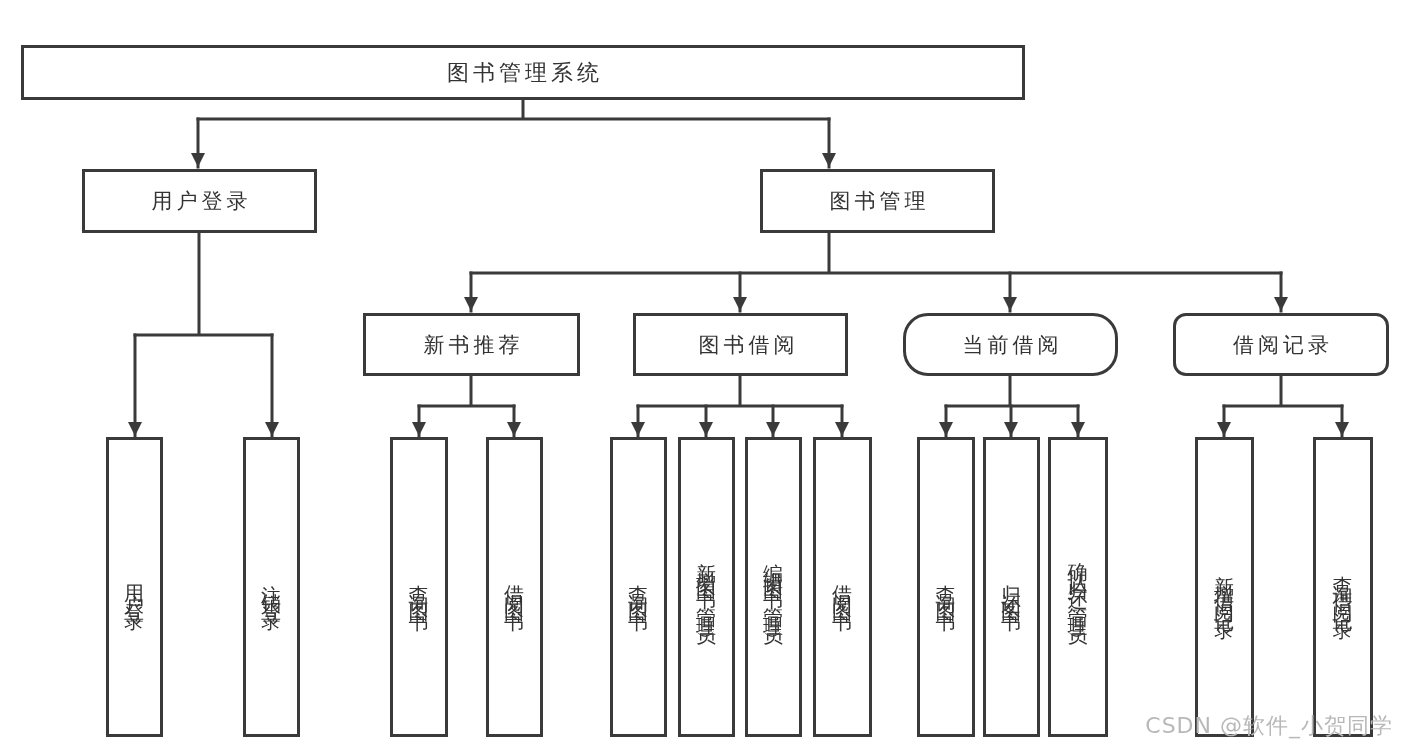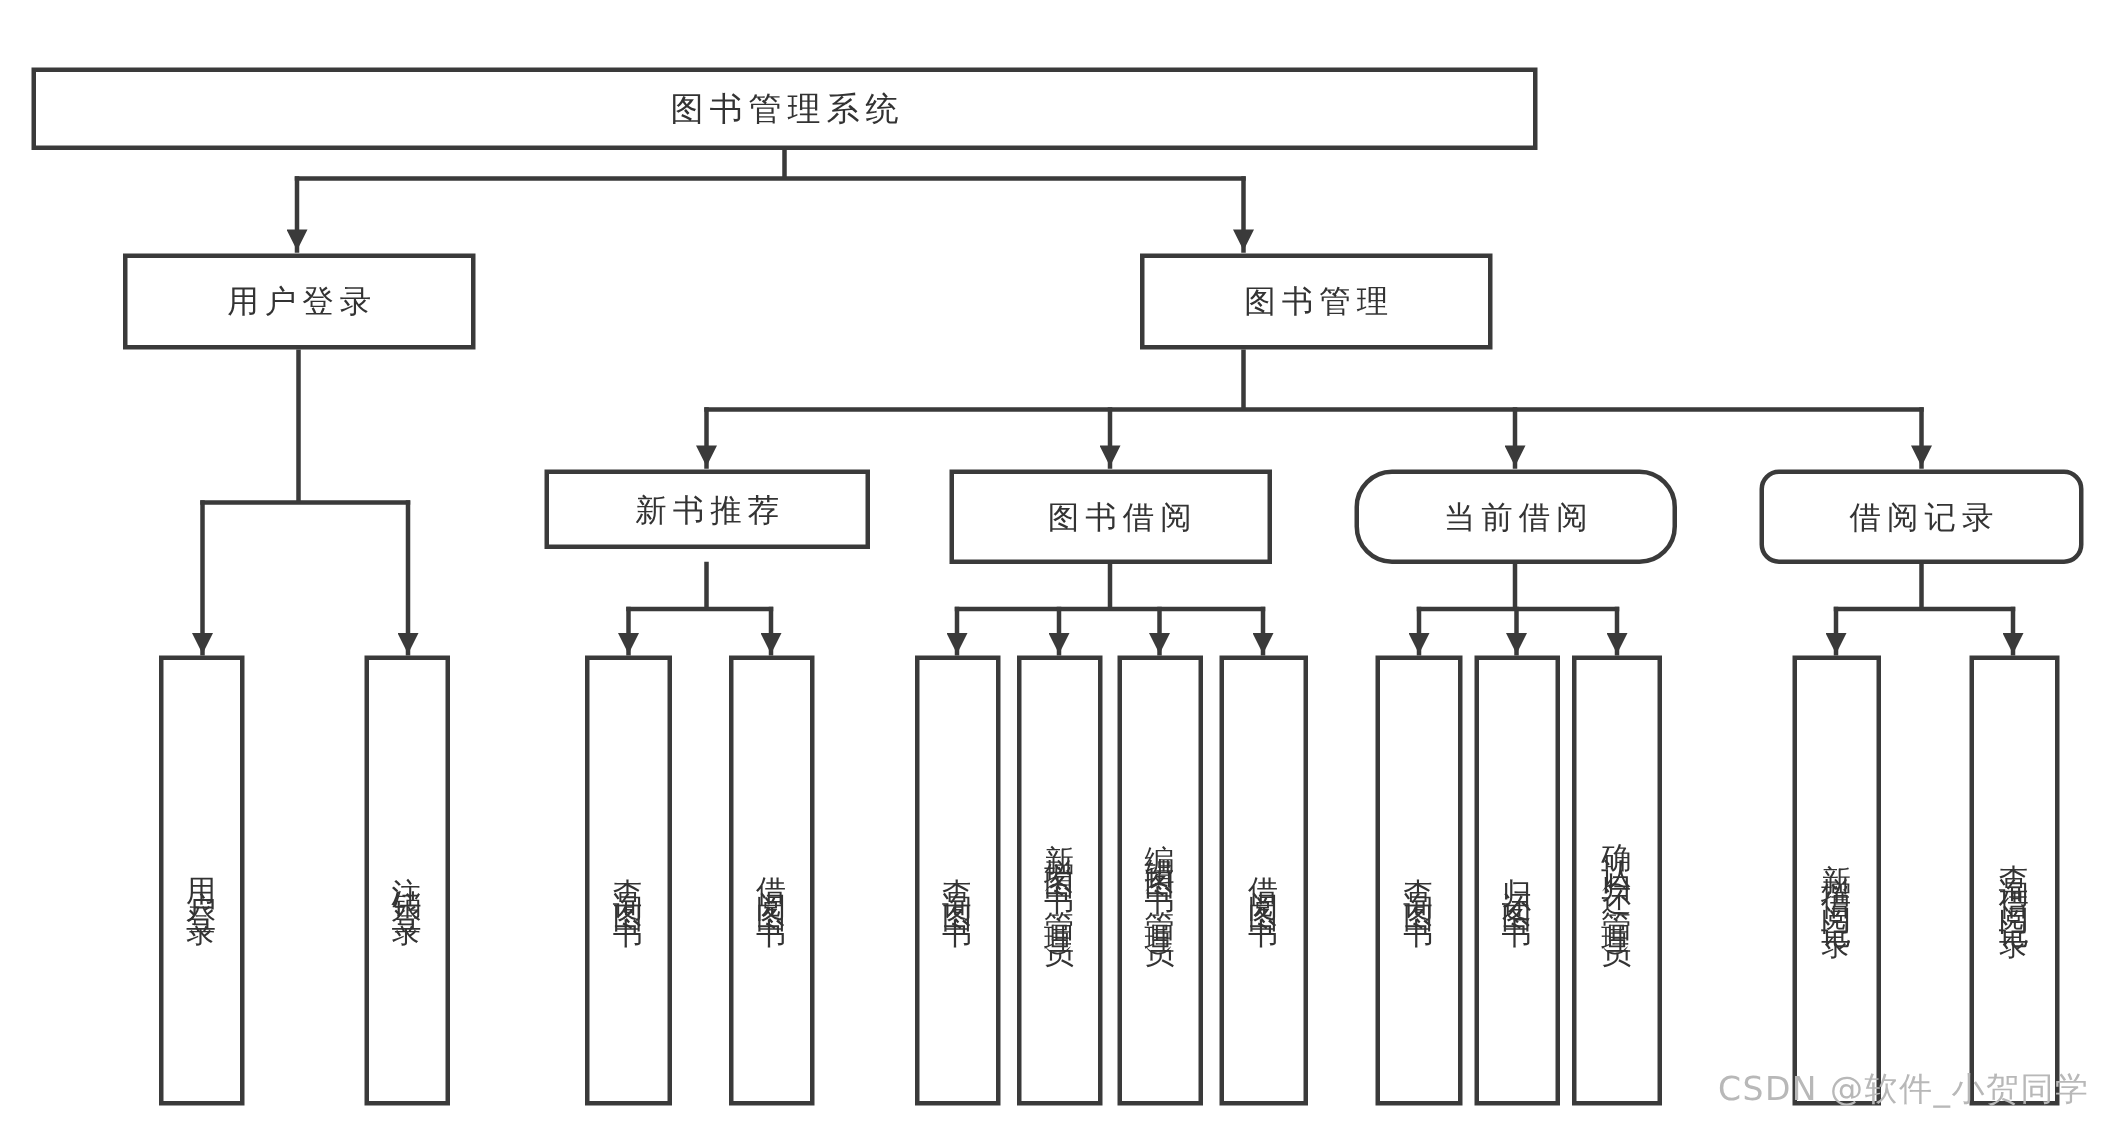--- a/index.html
+++ b/index.html
@@ -112,21 +112,21 @@
     <span>图书管理系统</span>
   </div>
 
   <div class="node hbox" style="left:82px; top:169px; width:235px; height:64px;">
     <span>用户登录</span>
   </div>
   <div class="node hbox" style="left:712px; top:169px; width:235px; height:64px;margin-left:48px;">
     <span>图书管理</span>
   </div>
 
-  <div class="node hbox" style="left:363px; top:313px; width:217px; height:53px;">
+  <div class="node hbox" style="left:363px; top:313px; width:217px; height:63px;">
     <span>新书推荐</span>
   </div>
   <div class="node hbox" style="left:633px; top:313px; width:215px; height:63px;padding-left:12px;">
     <span>图书借阅</span>
   </div>
   <div class="node hbox" style="left:903px; top:313px; width:215px; height:63px;border-radius:25px;">
     <span>当前借阅</span>
   </div>
   <div class="node hbox" style="left:1173px; top:313px; width:216px; height:63px;border-radius:13px;">
     <span>借阅记录</span>

